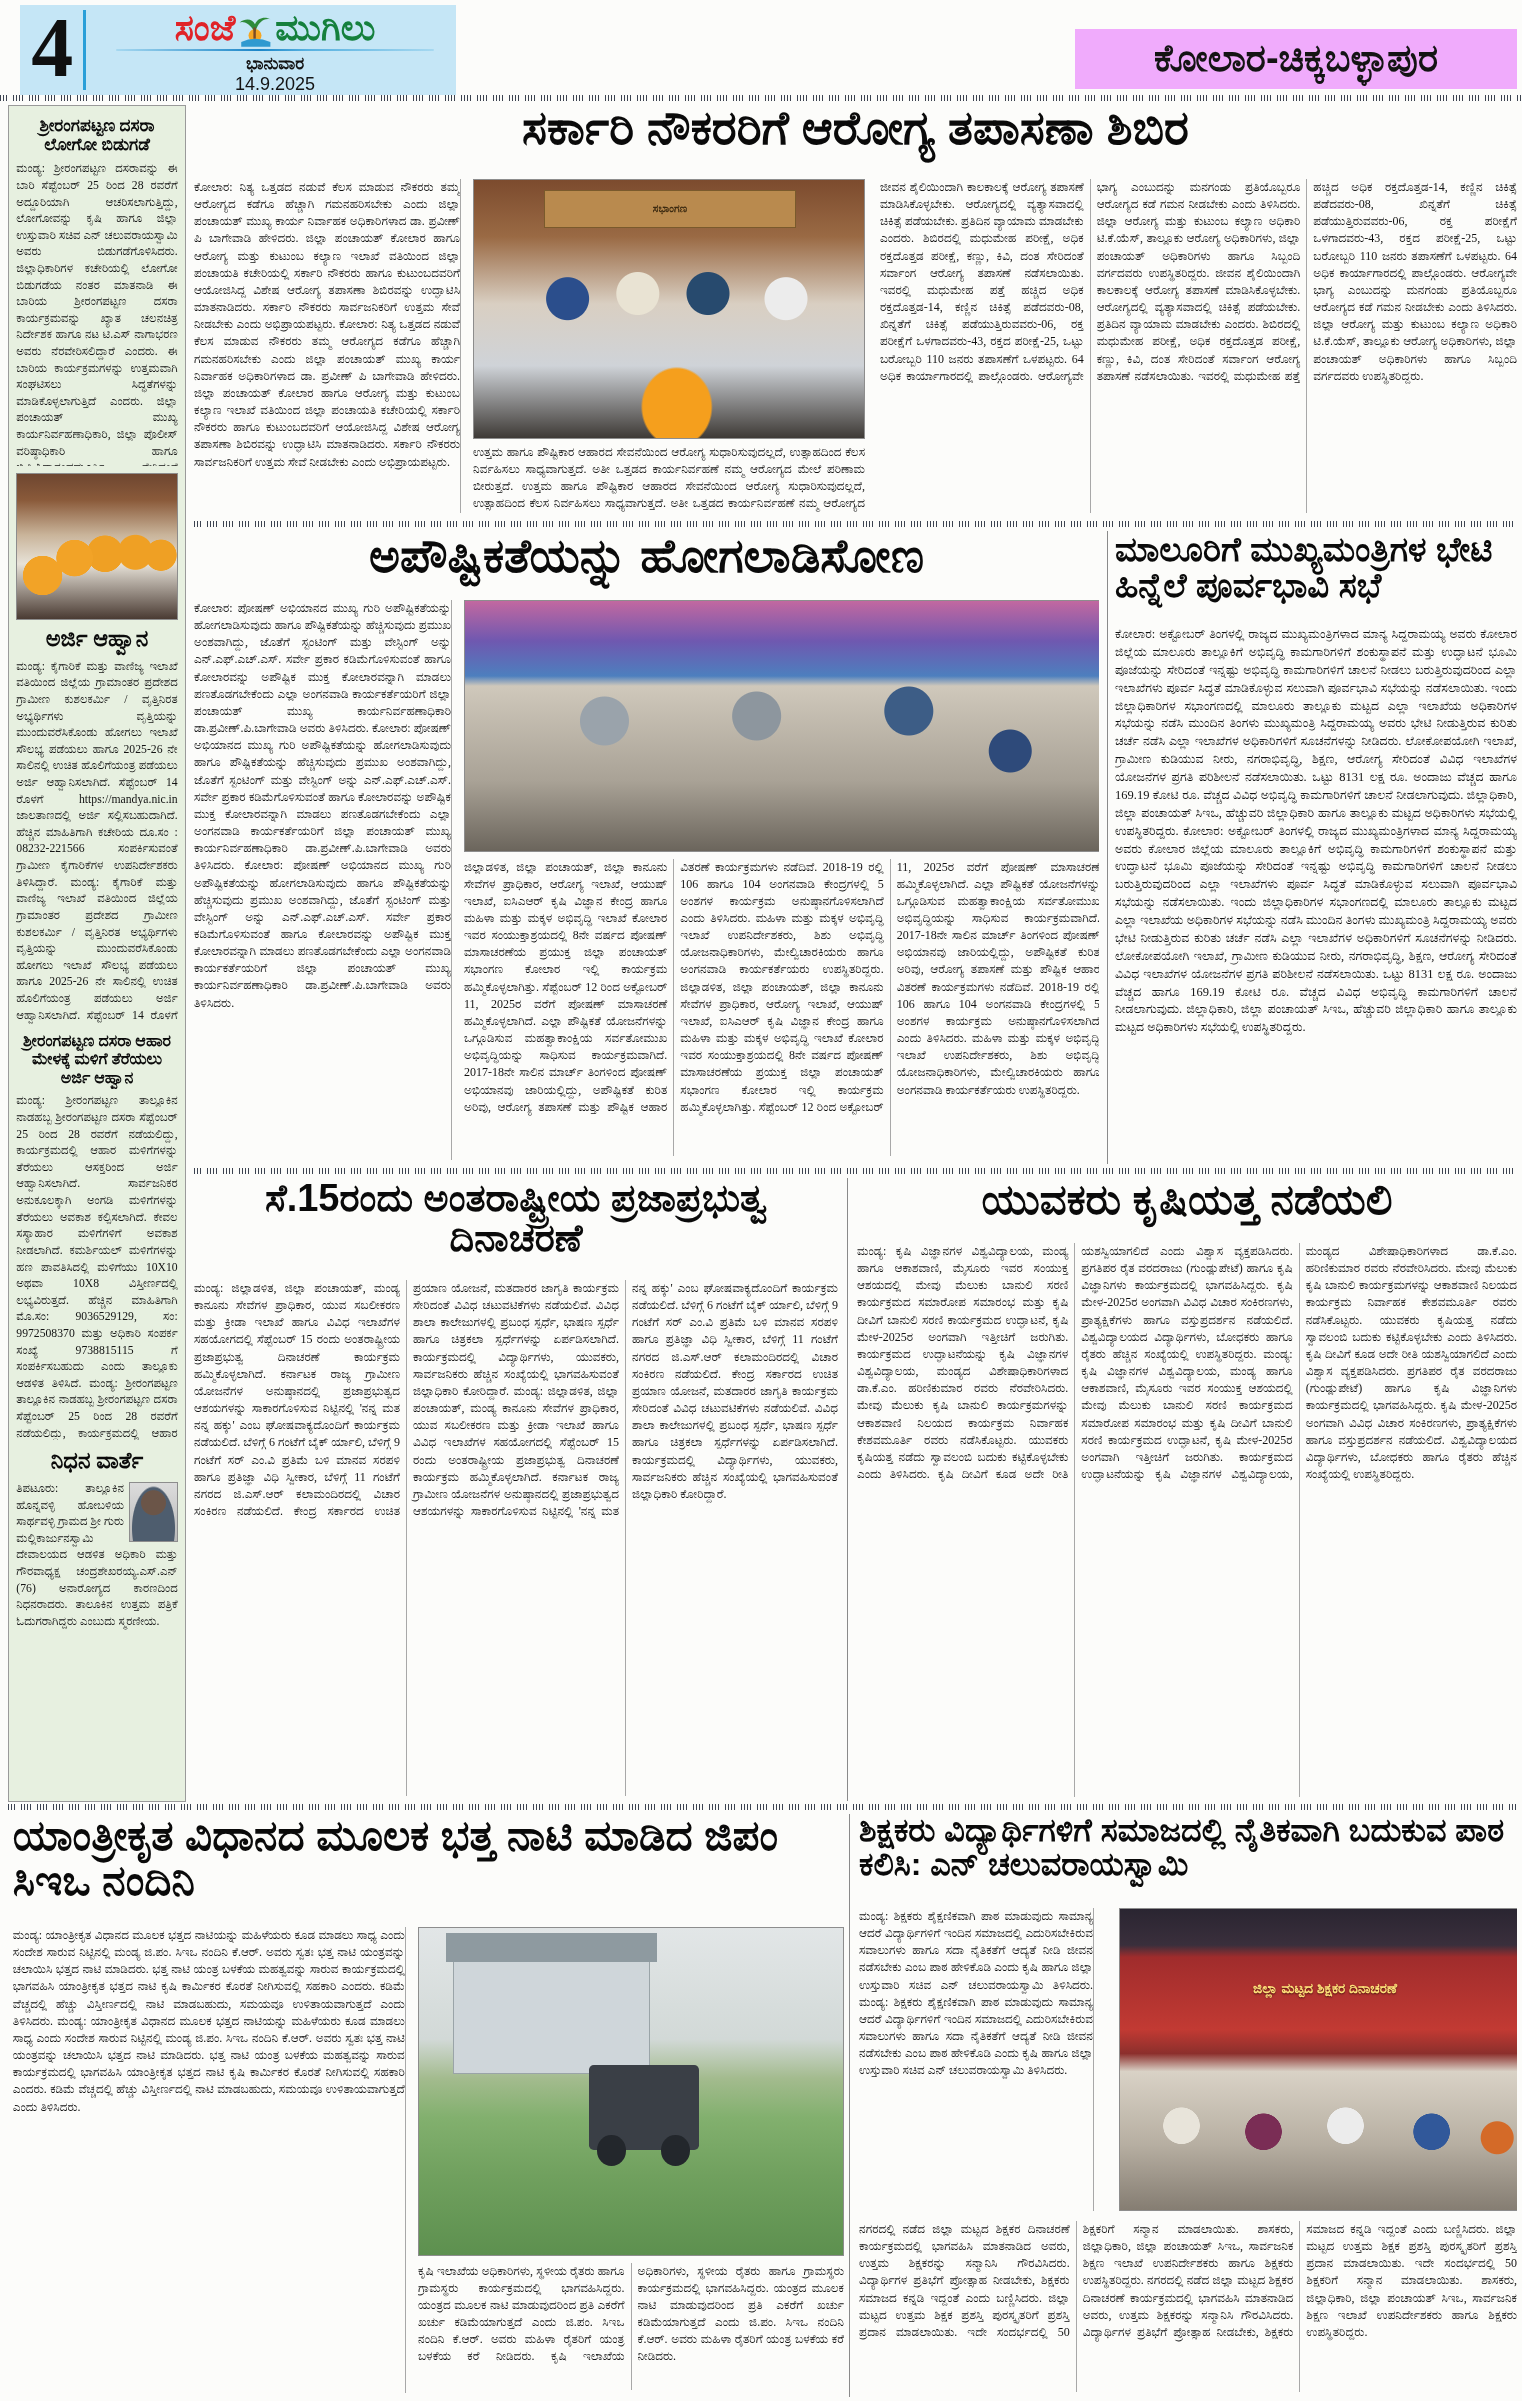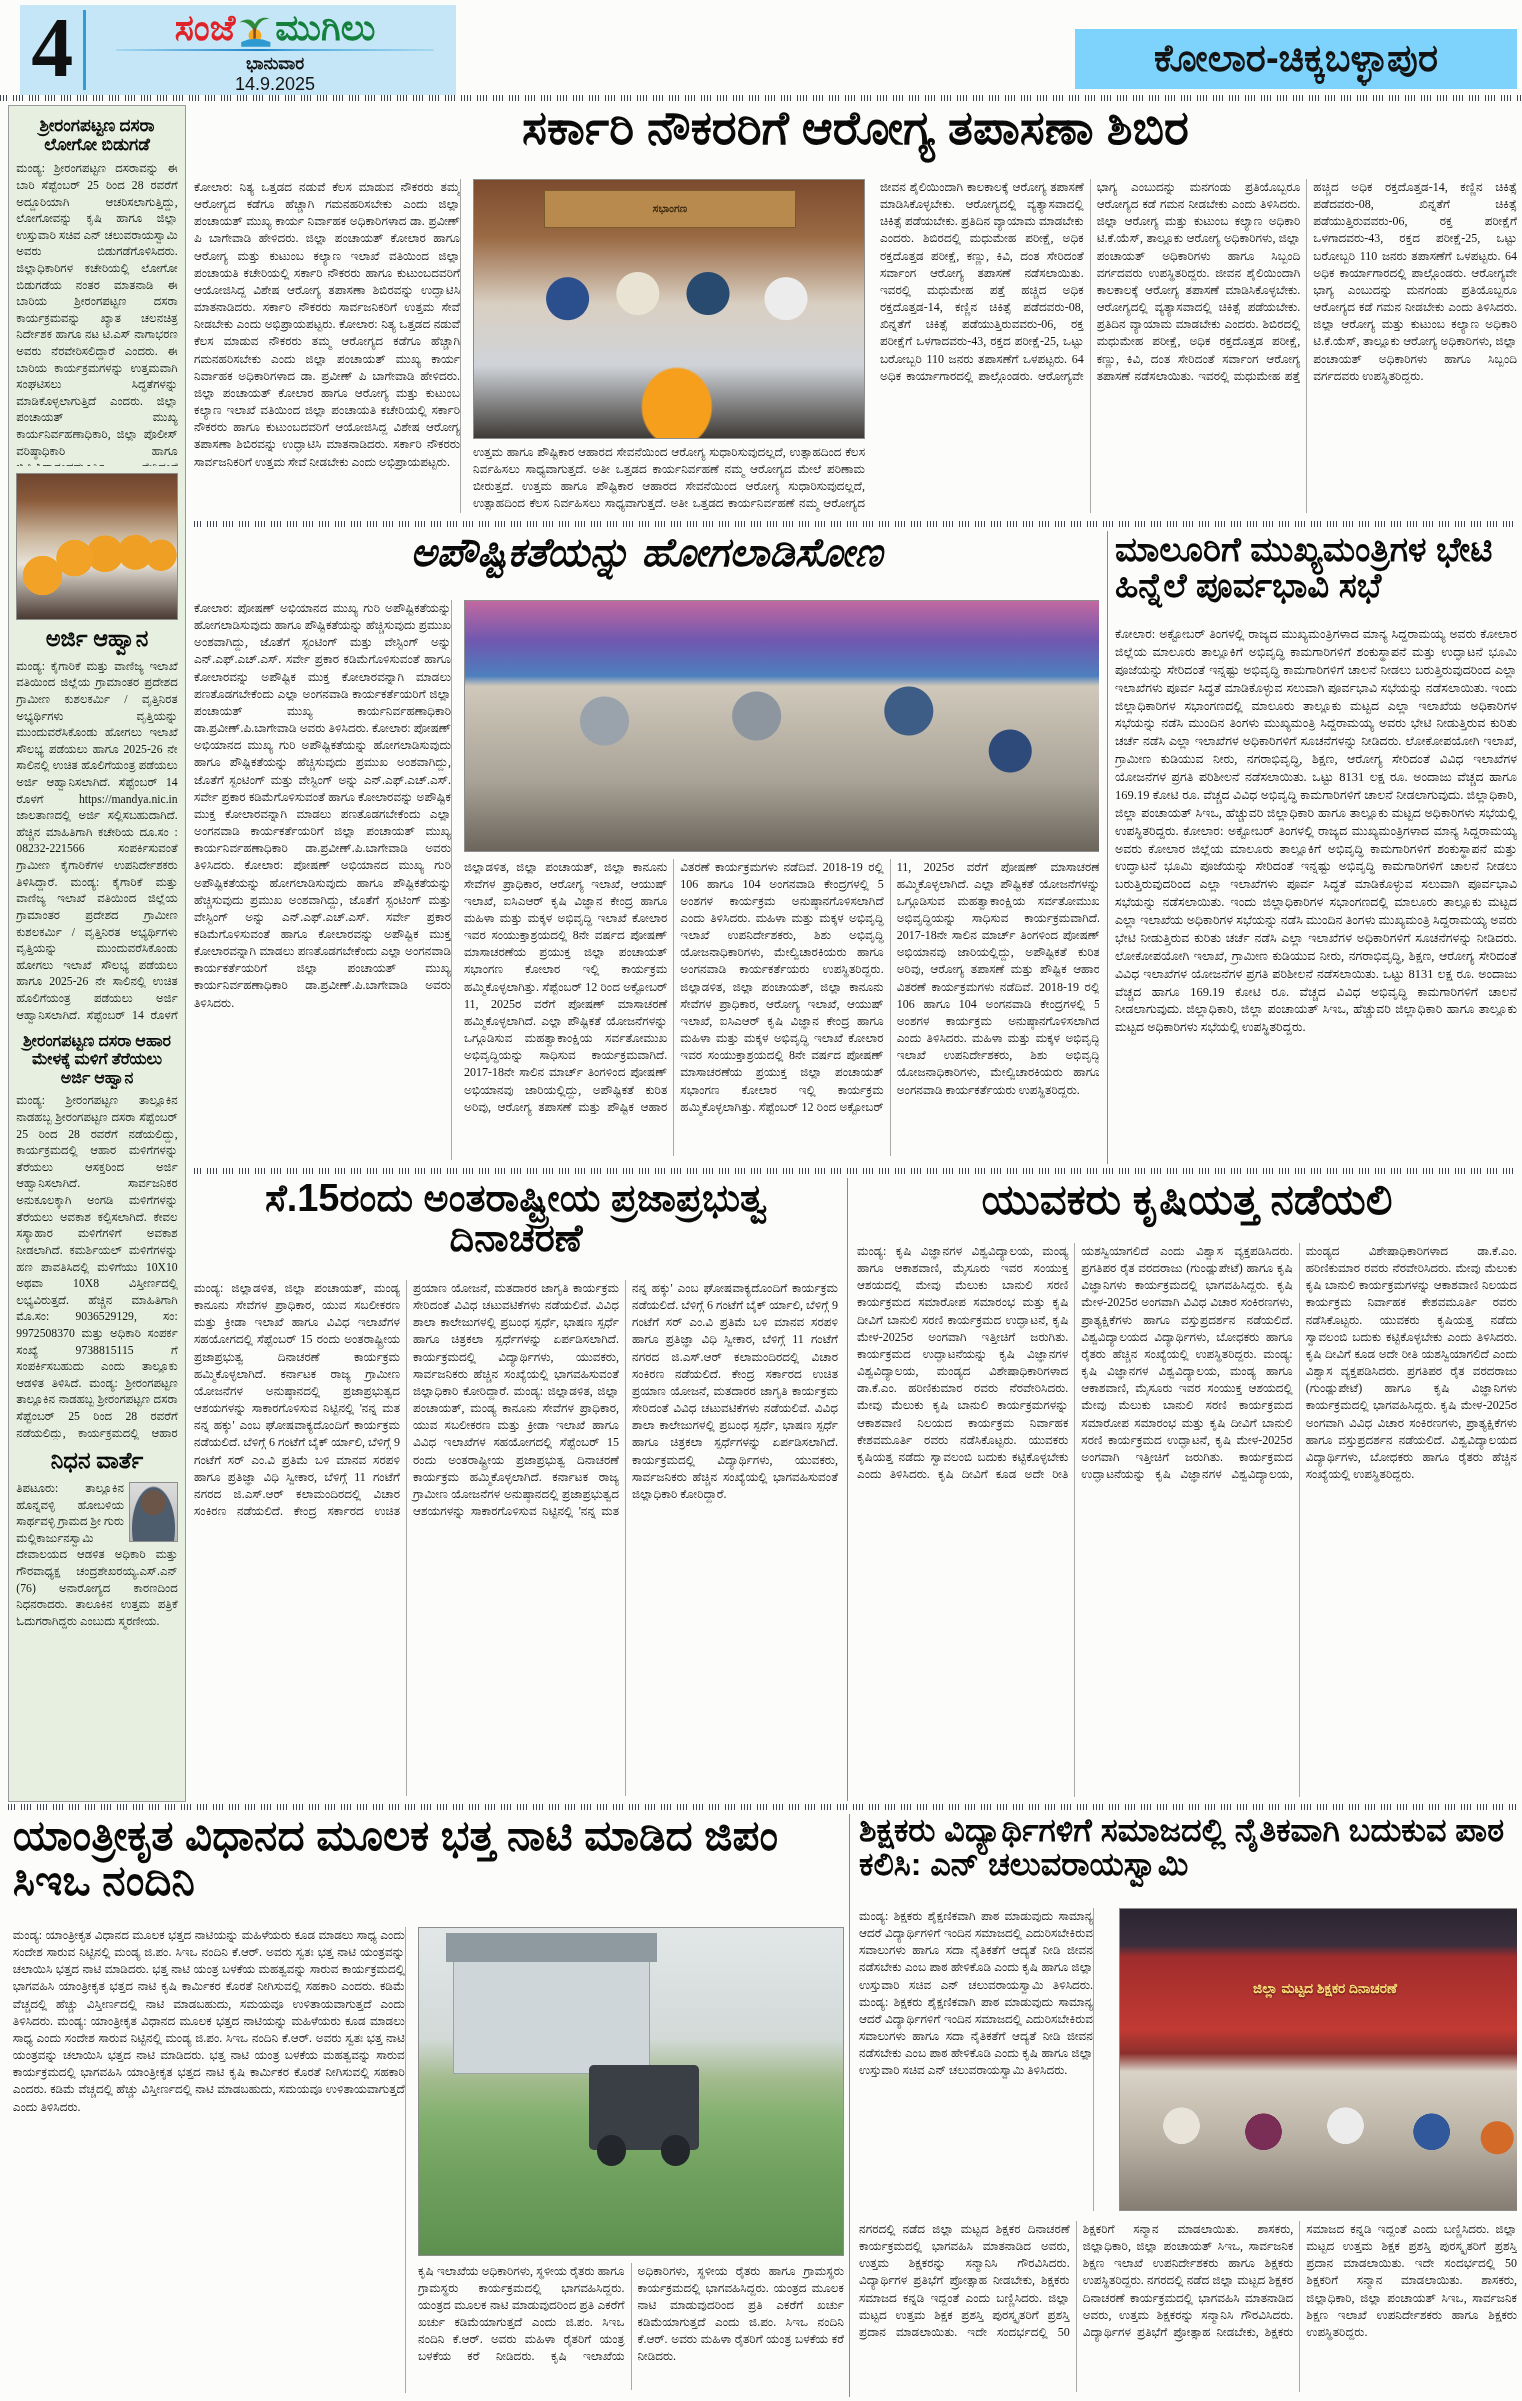--- a/index.html
+++ b/index.html
@@ -13,21 +13,21 @@
   .mast-rule{width:3.2px;background:#2a9fd8;margin:4.8px 8px 4.8px 0;}
   .mast-center{flex:1;display:flex;flex-direction:column;align-items:center;justify-content:flex-start;padding-top:3.2px;}
   .logo-row{display:flex;align-items:flex-end;gap:3px;}
   .logo-first{color:#e02328;font-family:"Liberation Sans",sans-serif;font-weight:800;font-size:36px;line-height:39px;}
   .logo-second{color:#15803d;font-family:"Liberation Sans",sans-serif;font-weight:800;font-size:36px;line-height:39px;}
   .logo-icon{width:34px;height:36px;position:relative;}
   .logo-grad{width:88%;height:5.6px;border-radius:3.2px;margin:1.6px 0 3.2px 0;
              background:linear-gradient(90deg,#a6d8f0 0%,#1c86c8 45%,#57b1e0 60%,#a6d8f0 100%);}
   .mast-day{font-size:17px;font-weight:600;}
   .mast-date{font-size:18px;font-family:"Liberation Sans",sans-serif;}
-  .region-badge{position:absolute;left:1075px;top:29px;width:442px;height:60px;background:#7dd3fc;
+  .region-badge{position:absolute;left:1075px;top:29px;width:442px;height:60px;background:#f0abfc;
                 display:flex;align-items:center;justify-content:center;
                 font-family:"Liberation Sans",sans-serif;font-weight:800;font-size:38px;color:#141414;}
   .hatch{position:absolute;height:5.6px;background:repeating-linear-gradient(90deg,#3c4350 0 0.8px,transparent 0.8px 3.2px);}
   .vrule{position:absolute;width:0.8px;background:#8a8a8a;}
   
   .sidebar{position:absolute;left:8px;top:105px;width:178px;height:1697px;background:#e7f0e0;
            border:0.8px solid #9a9a9a;box-sizing:border-box;padding:6.5px 7.3px;overflow:hidden;}
   .sb-head{font-family:Liberation Serif, serif;font-weight:800;text-align:center;color:#0b0b0b;line-height:1.15;}
   .sb-body{font-size:11.7px;line-height:1.42;text-align:justify;overflow:hidden;}
   
@@ -134,21 +134,21 @@
         <div class="board">ಸಭಾಂಗಣ</div>
       </div>
       <div class="body" style="height:68px;margin-top:4.8px;">ಉತ್ತಮ ಹಾಗೂ ಪೌಷ್ಟಿಕಾರ ಆಹಾರದ ಸೇವನೆಯಿಂದ ಆರೋಗ್ಯ ಸುಧಾರಿಸುವುದಲ್ಲದೆ, ಉತ್ಸಾಹದಿಂದ ಕೆಲಸ ನಿರ್ವಹಿಸಲು ಸಾಧ್ಯವಾಗುತ್ತದೆ. ಅತೀ ಒತ್ತಡದ ಕಾರ್ಯನಿರ್ವಹಣೆ ನಮ್ಮ ಆರೋಗ್ಯದ ಮೇಲೆ ಪರಿಣಾಮ ಬೀರುತ್ತದೆ. ಉತ್ತಮ ಹಾಗೂ ಪೌಷ್ಟಿಕಾರ ಆಹಾರದ ಸೇವನೆಯಿಂದ ಆರೋಗ್ಯ ಸುಧಾರಿಸುವುದಲ್ಲದೆ, ಉತ್ಸಾಹದಿಂದ ಕೆಲಸ ನಿರ್ವಹಿಸಲು ಸಾಧ್ಯವಾಗುತ್ತದೆ. ಅತೀ ಒತ್ತಡದ ಕಾರ್ಯನಿರ್ವಹಣೆ ನಮ್ಮ ಆರೋಗ್ಯದ ಮೇಲೆ ಪರಿಣಾಮ ಬೀರುತ್ತದೆ.</div>
     </div>
     <div style="position:absolute;left:686px;top:76px;width:637px;height:334px;" class="body cols3">ಜೀವನ ಶೈಲಿಯಿಂದಾಗಿ ಕಾಲಕಾಲಕ್ಕೆ ಆರೋಗ್ಯ ತಪಾಸಣೆ ಮಾಡಿಸಿಕೊಳ್ಳಬೇಕು. ಆರೋಗ್ಯದಲ್ಲಿ ವ್ಯತ್ಯಾಸವಾದಲ್ಲಿ ಚಿಕಿತ್ಸೆ ಪಡೆಯಬೇಕು. ಪ್ರತಿದಿನ ವ್ಯಾಯಾಮ ಮಾಡಬೇಕು ಎಂದರು. ಶಿಬಿರದಲ್ಲಿ ಮಧುಮೇಹ ಪರೀಕ್ಷೆ, ಅಧಿಕ ರಕ್ತದೊತ್ತಡ ಪರೀಕ್ಷೆ, ಕಣ್ಣು, ಕಿವಿ, ದಂತ ಸೇರಿದಂತೆ ಸರ್ವಾಂಗ ಆರೋಗ್ಯ ತಪಾಸಣೆ ನಡೆಸಲಾಯಿತು. ಇವರಲ್ಲಿ ಮಧುಮೇಹ ಪತ್ತೆ ಹಚ್ಚಿದ ಅಧಿಕ ರಕ್ತದೊತ್ತಡ-14, ಕಣ್ಣಿನ ಚಿಕಿತ್ಸೆ ಪಡೆದವರು-08, ಖಿನ್ನತೆಗೆ ಚಿಕಿತ್ಸೆ ಪಡೆಯುತ್ತಿರುವವರು-06, ರಕ್ತ ಪರೀಕ್ಷೆಗೆ ಒಳಗಾದವರು-43, ರಕ್ತದ ಪರೀಕ್ಷೆ-25, ಒಟ್ಟು ಬರೋಬ್ಬರಿ 110 ಜನರು ತಪಾಸಣೆಗೆ ಒಳಪಟ್ಟರು. 64 ಅಧಿಕ ಕಾರ್ಯಾಗಾರದಲ್ಲಿ ಪಾಲ್ಗೊಂಡರು. ಆರೋಗ್ಯವೇ ಭಾಗ್ಯ ಎಂಬುದನ್ನು ಮನಗಂಡು ಪ್ರತಿಯೊಬ್ಬರೂ ಆರೋಗ್ಯದ ಕಡೆ ಗಮನ ನೀಡಬೇಕು ಎಂದು ತಿಳಿಸಿದರು. ಜಿಲ್ಲಾ ಆರೋಗ್ಯ ಮತ್ತು ಕುಟುಂಬ ಕಲ್ಯಾಣ ಅಧಿಕಾರಿ ಟಿ.ಕೆ.ಯೆಸ್, ತಾಲ್ಲೂಕು ಆರೋಗ್ಯ ಅಧಿಕಾರಿಗಳು, ಜಿಲ್ಲಾ ಪಂಚಾಯತ್ ಅಧಿಕಾರಿಗಳು ಹಾಗೂ ಸಿಬ್ಬಂದಿ ವರ್ಗದವರು ಉಪಸ್ಥಿತರಿದ್ದರು. ಜೀವನ ಶೈಲಿಯಿಂದಾಗಿ ಕಾಲಕಾಲಕ್ಕೆ ಆರೋಗ್ಯ ತಪಾಸಣೆ ಮಾಡಿಸಿಕೊಳ್ಳಬೇಕು. ಆರೋಗ್ಯದಲ್ಲಿ ವ್ಯತ್ಯಾಸವಾದಲ್ಲಿ ಚಿಕಿತ್ಸೆ ಪಡೆಯಬೇಕು. ಪ್ರತಿದಿನ ವ್ಯಾಯಾಮ ಮಾಡಬೇಕು ಎಂದರು. ಶಿಬಿರದಲ್ಲಿ ಮಧುಮೇಹ ಪರೀಕ್ಷೆ, ಅಧಿಕ ರಕ್ತದೊತ್ತಡ ಪರೀಕ್ಷೆ, ಕಣ್ಣು, ಕಿವಿ, ದಂತ ಸೇರಿದಂತೆ ಸರ್ವಾಂಗ ಆರೋಗ್ಯ ತಪಾಸಣೆ ನಡೆಸಲಾಯಿತು. ಇವರಲ್ಲಿ ಮಧುಮೇಹ ಪತ್ತೆ ಹಚ್ಚಿದ ಅಧಿಕ ರಕ್ತದೊತ್ತಡ-14, ಕಣ್ಣಿನ ಚಿಕಿತ್ಸೆ ಪಡೆದವರು-08, ಖಿನ್ನತೆಗೆ ಚಿಕಿತ್ಸೆ ಪಡೆಯುತ್ತಿರುವವರು-06, ರಕ್ತ ಪರೀಕ್ಷೆಗೆ ಒಳಗಾದವರು-43, ರಕ್ತದ ಪರೀಕ್ಷೆ-25, ಒಟ್ಟು ಬರೋಬ್ಬರಿ 110 ಜನರು ತಪಾಸಣೆಗೆ ಒಳಪಟ್ಟರು. 64 ಅಧಿಕ ಕಾರ್ಯಾಗಾರದಲ್ಲಿ ಪಾಲ್ಗೊಂಡರು. ಆರೋಗ್ಯವೇ ಭಾಗ್ಯ ಎಂಬುದನ್ನು ಮನಗಂಡು ಪ್ರತಿಯೊಬ್ಬರೂ ಆರೋಗ್ಯದ ಕಡೆ ಗಮನ ನೀಡಬೇಕು ಎಂದು ತಿಳಿಸಿದರು. ಜಿಲ್ಲಾ ಆರೋಗ್ಯ ಮತ್ತು ಕುಟುಂಬ ಕಲ್ಯಾಣ ಅಧಿಕಾರಿ ಟಿ.ಕೆ.ಯೆಸ್, ತಾಲ್ಲೂಕು ಆರೋಗ್ಯ ಅಧಿಕಾರಿಗಳು, ಜಿಲ್ಲಾ ಪಂಚಾಯತ್ ಅಧಿಕಾರಿಗಳು ಹಾಗೂ ಸಿಬ್ಬಂದಿ ವರ್ಗದವರು ಉಪಸ್ಥಿತರಿದ್ದರು.</div>
   </section>
 
   <div class="hatch" style="left:194px;top:521px;width:1323px;"></div>
 
   <section class="art" style="left:194px;top:531px;width:905px;height:633px;">
-    <div class="headline" style="font-size:40px;height:63px;font-style:italic;">ಅಪೌಷ್ಟಿಕತೆಯನ್ನು ಹೋಗಲಾಡಿಸೋಣ</div>
+    <div class="headline" style="font-size:47px;height:63px;">ಅಪೌಷ್ಟಿಕತೆಯನ್ನು ಹೋಗಲಾಡಿಸೋಣ</div>
     <div style="position:absolute;left:0;top:69px;width:257px;height:560px;" class="body colrule-r">ಕೋಲಾರ: ಪೋಷಣ್ ಅಭಿಯಾನದ ಮುಖ್ಯ ಗುರಿ ಅಪೌಷ್ಟಿಕತೆಯನ್ನು ಹೋಗಲಾಡಿಸುವುದು ಹಾಗೂ ಪೌಷ್ಟಿಕತೆಯನ್ನು ಹೆಚ್ಚಿಸುವುದು ಪ್ರಮುಖ ಅಂಶವಾಗಿದ್ದು, ಜೊತೆಗೆ ಸ್ಟಂಟಿಂಗ್ ಮತ್ತು ವೇಸ್ಟಿಂಗ್ ಅನ್ನು ಎನ್.ಎಫ್.ಎಚ್.ಎಸ್. ಸರ್ವೇ ಪ್ರಕಾರ ಕಡಿಮೆಗೊಳಿಸುವಂತೆ ಹಾಗೂ ಕೋಲಾರವನ್ನು ಅಪೌಷ್ಟಿಕ ಮುಕ್ತ ಕೋಲಾರವನ್ನಾಗಿ ಮಾಡಲು ಪಣತೊಡಗಬೇಕೆಂದು ಎಲ್ಲಾ ಅಂಗನವಾಡಿ ಕಾರ್ಯಕರ್ತೆಯರಿಗೆ ಜಿಲ್ಲಾ ಪಂಚಾಯತ್ ಮುಖ್ಯ ಕಾರ್ಯನಿರ್ವಹಣಾಧಿಕಾರಿ ಡಾ.ಪ್ರವೀಣ್.ಪಿ.ಬಾಗೇವಾಡಿ ಅವರು ತಿಳಿಸಿದರು. ಕೋಲಾರ: ಪೋಷಣ್ ಅಭಿಯಾನದ ಮುಖ್ಯ ಗುರಿ ಅಪೌಷ್ಟಿಕತೆಯನ್ನು ಹೋಗಲಾಡಿಸುವುದು ಹಾಗೂ ಪೌಷ್ಟಿಕತೆಯನ್ನು ಹೆಚ್ಚಿಸುವುದು ಪ್ರಮುಖ ಅಂಶವಾಗಿದ್ದು, ಜೊತೆಗೆ ಸ್ಟಂಟಿಂಗ್ ಮತ್ತು ವೇಸ್ಟಿಂಗ್ ಅನ್ನು ಎನ್.ಎಫ್.ಎಚ್.ಎಸ್. ಸರ್ವೇ ಪ್ರಕಾರ ಕಡಿಮೆಗೊಳಿಸುವಂತೆ ಹಾಗೂ ಕೋಲಾರವನ್ನು ಅಪೌಷ್ಟಿಕ ಮುಕ್ತ ಕೋಲಾರವನ್ನಾಗಿ ಮಾಡಲು ಪಣತೊಡಗಬೇಕೆಂದು ಎಲ್ಲಾ ಅಂಗನವಾಡಿ ಕಾರ್ಯಕರ್ತೆಯರಿಗೆ ಜಿಲ್ಲಾ ಪಂಚಾಯತ್ ಮುಖ್ಯ ಕಾರ್ಯನಿರ್ವಹಣಾಧಿಕಾರಿ ಡಾ.ಪ್ರವೀಣ್.ಪಿ.ಬಾಗೇವಾಡಿ ಅವರು ತಿಳಿಸಿದರು. ಕೋಲಾರ: ಪೋಷಣ್ ಅಭಿಯಾನದ ಮುಖ್ಯ ಗುರಿ ಅಪೌಷ್ಟಿಕತೆಯನ್ನು ಹೋಗಲಾಡಿಸುವುದು ಹಾಗೂ ಪೌಷ್ಟಿಕತೆಯನ್ನು ಹೆಚ್ಚಿಸುವುದು ಪ್ರಮುಖ ಅಂಶವಾಗಿದ್ದು, ಜೊತೆಗೆ ಸ್ಟಂಟಿಂಗ್ ಮತ್ತು ವೇಸ್ಟಿಂಗ್ ಅನ್ನು ಎನ್.ಎಫ್.ಎಚ್.ಎಸ್. ಸರ್ವೇ ಪ್ರಕಾರ ಕಡಿಮೆಗೊಳಿಸುವಂತೆ ಹಾಗೂ ಕೋಲಾರವನ್ನು ಅಪೌಷ್ಟಿಕ ಮುಕ್ತ ಕೋಲಾರವನ್ನಾಗಿ ಮಾಡಲು ಪಣತೊಡಗಬೇಕೆಂದು ಎಲ್ಲಾ ಅಂಗನವಾಡಿ ಕಾರ್ಯಕರ್ತೆಯರಿಗೆ ಜಿಲ್ಲಾ ಪಂಚಾಯತ್ ಮುಖ್ಯ ಕಾರ್ಯನಿರ್ವಹಣಾಧಿಕಾರಿ ಡಾ.ಪ್ರವೀಣ್.ಪಿ.ಬಾಗೇವಾಡಿ ಅವರು ತಿಳಿಸಿದರು.</div>
     <div style="position:absolute;left:270px;top:69px;width:636px;height:560px;">
       <div class="photo ph-nutrition" style="width:100%;height:252px;"></div>
       <div class="body cols3" style="height:297px;margin-top:6.5px;">ಜಿಲ್ಲಾಡಳಿತ, ಜಿಲ್ಲಾ ಪಂಚಾಯತ್, ಜಿಲ್ಲಾ ಕಾನೂನು ಸೇವೆಗಳ ಪ್ರಾಧಿಕಾರ, ಆರೋಗ್ಯ ಇಲಾಖೆ, ಆಯುಷ್ ಇಲಾಖೆ, ಐಸಿಎಆರ್ ಕೃಷಿ ವಿಜ್ಞಾನ ಕೇಂದ್ರ ಹಾಗೂ ಮಹಿಳಾ ಮತ್ತು ಮಕ್ಕಳ ಅಭಿವೃದ್ಧಿ ಇಲಾಖೆ ಕೋಲಾರ ಇವರ ಸಂಯುಕ್ತಾಶ್ರಯದಲ್ಲಿ 8ನೇ ವರ್ಷದ ಪೋಷಣ್ ಮಾಸಾಚರಣೆಯ ಪ್ರಯುಕ್ತ ಜಿಲ್ಲಾ ಪಂಚಾಯತ್ ಸಭಾಂಗಣ ಕೋಲಾರ ಇಲ್ಲಿ ಕಾರ್ಯಕ್ರಮ ಹಮ್ಮಿಕೊಳ್ಳಲಾಗಿತ್ತು. ಸೆಪ್ಟೆಂಬರ್ 12 ರಿಂದ ಅಕ್ಟೋಬರ್ 11, 2025ರ ವರೆಗೆ ಪೋಷಣ್ ಮಾಸಾಚರಣೆ ಹಮ್ಮಿಕೊಳ್ಳಲಾಗಿದೆ. ಎಲ್ಲಾ ಪೌಷ್ಟಿಕತೆ ಯೋಜನೆಗಳನ್ನು ಒಗ್ಗೂಡಿಸುವ ಮಹತ್ವಾಕಾಂಕ್ಷಿಯ ಸರ್ವತೋಮುಖ ಅಭಿವೃದ್ಧಿಯನ್ನು ಸಾಧಿಸುವ ಕಾರ್ಯಕ್ರಮವಾಗಿದೆ. 2017-18ನೇ ಸಾಲಿನ ಮಾರ್ಚ್ ತಿಂಗಳಿಂದ ಪೋಷಣ್ ಅಭಿಯಾನವು ಜಾರಿಯಲ್ಲಿದ್ದು, ಅಪೌಷ್ಟಿಕತೆ ಕುರಿತ ಅರಿವು, ಆರೋಗ್ಯ ತಪಾಸಣೆ ಮತ್ತು ಪೌಷ್ಟಿಕ ಆಹಾರ ವಿತರಣೆ ಕಾರ್ಯಕ್ರಮಗಳು ನಡೆದಿವೆ. 2018-19 ರಲ್ಲಿ 106 ಹಾಗೂ 104 ಅಂಗನವಾಡಿ ಕೇಂದ್ರಗಳಲ್ಲಿ 5 ಅಂಶಗಳ ಕಾರ್ಯಕ್ರಮ ಅನುಷ್ಠಾನಗೊಳಿಸಲಾಗಿದೆ ಎಂದು ತಿಳಿಸಿದರು. ಮಹಿಳಾ ಮತ್ತು ಮಕ್ಕಳ ಅಭಿವೃದ್ಧಿ ಇಲಾಖೆ ಉಪನಿರ್ದೇಶಕರು, ಶಿಶು ಅಭಿವೃದ್ಧಿ ಯೋಜನಾಧಿಕಾರಿಗಳು, ಮೇಲ್ವಿಚಾರಕಿಯರು ಹಾಗೂ ಅಂಗನವಾಡಿ ಕಾರ್ಯಕರ್ತೆಯರು ಉಪಸ್ಥಿತರಿದ್ದರು. ಜಿಲ್ಲಾಡಳಿತ, ಜಿಲ್ಲಾ ಪಂಚಾಯತ್, ಜಿಲ್ಲಾ ಕಾನೂನು ಸೇವೆಗಳ ಪ್ರಾಧಿಕಾರ, ಆರೋಗ್ಯ ಇಲಾಖೆ, ಆಯುಷ್ ಇಲಾಖೆ, ಐಸಿಎಆರ್ ಕೃಷಿ ವಿಜ್ಞಾನ ಕೇಂದ್ರ ಹಾಗೂ ಮಹಿಳಾ ಮತ್ತು ಮಕ್ಕಳ ಅಭಿವೃದ್ಧಿ ಇಲಾಖೆ ಕೋಲಾರ ಇವರ ಸಂಯುಕ್ತಾಶ್ರಯದಲ್ಲಿ 8ನೇ ವರ್ಷದ ಪೋಷಣ್ ಮಾಸಾಚರಣೆಯ ಪ್ರಯುಕ್ತ ಜಿಲ್ಲಾ ಪಂಚಾಯತ್ ಸಭಾಂಗಣ ಕೋಲಾರ ಇಲ್ಲಿ ಕಾರ್ಯಕ್ರಮ ಹಮ್ಮಿಕೊಳ್ಳಲಾಗಿತ್ತು. ಸೆಪ್ಟೆಂಬರ್ 12 ರಿಂದ ಅಕ್ಟೋಬರ್ 11, 2025ರ ವರೆಗೆ ಪೋಷಣ್ ಮಾಸಾಚರಣೆ ಹಮ್ಮಿಕೊಳ್ಳಲಾಗಿದೆ. ಎಲ್ಲಾ ಪೌಷ್ಟಿಕತೆ ಯೋಜನೆಗಳನ್ನು ಒಗ್ಗೂಡಿಸುವ ಮಹತ್ವಾಕಾಂಕ್ಷಿಯ ಸರ್ವತೋಮುಖ ಅಭಿವೃದ್ಧಿಯನ್ನು ಸಾಧಿಸುವ ಕಾರ್ಯಕ್ರಮವಾಗಿದೆ. 2017-18ನೇ ಸಾಲಿನ ಮಾರ್ಚ್ ತಿಂಗಳಿಂದ ಪೋಷಣ್ ಅಭಿಯಾನವು ಜಾರಿಯಲ್ಲಿದ್ದು, ಅಪೌಷ್ಟಿಕತೆ ಕುರಿತ ಅರಿವು, ಆರೋಗ್ಯ ತಪಾಸಣೆ ಮತ್ತು ಪೌಷ್ಟಿಕ ಆಹಾರ ವಿತರಣೆ ಕಾರ್ಯಕ್ರಮಗಳು ನಡೆದಿವೆ. 2018-19 ರಲ್ಲಿ 106 ಹಾಗೂ 104 ಅಂಗನವಾಡಿ ಕೇಂದ್ರಗಳಲ್ಲಿ 5 ಅಂಶಗಳ ಕಾರ್ಯಕ್ರಮ ಅನುಷ್ಠಾನಗೊಳಿಸಲಾಗಿದೆ ಎಂದು ತಿಳಿಸಿದರು. ಮಹಿಳಾ ಮತ್ತು ಮಕ್ಕಳ ಅಭಿವೃದ್ಧಿ ಇಲಾಖೆ ಉಪನಿರ್ದೇಶಕರು, ಶಿಶು ಅಭಿವೃದ್ಧಿ ಯೋಜನಾಧಿಕಾರಿಗಳು, ಮೇಲ್ವಿಚಾರಕಿಯರು ಹಾಗೂ ಅಂಗನವಾಡಿ ಕಾರ್ಯಕರ್ತೆಯರು ಉಪಸ್ಥಿತರಿದ್ದರು.</div>
     </div>
   </section>
 
   <div class="vrule" style="left:1107px;top:531px;height:633px;"></div>
 
   <section class="art" style="left:1115px;top:531px;width:402px;height:633px;">

